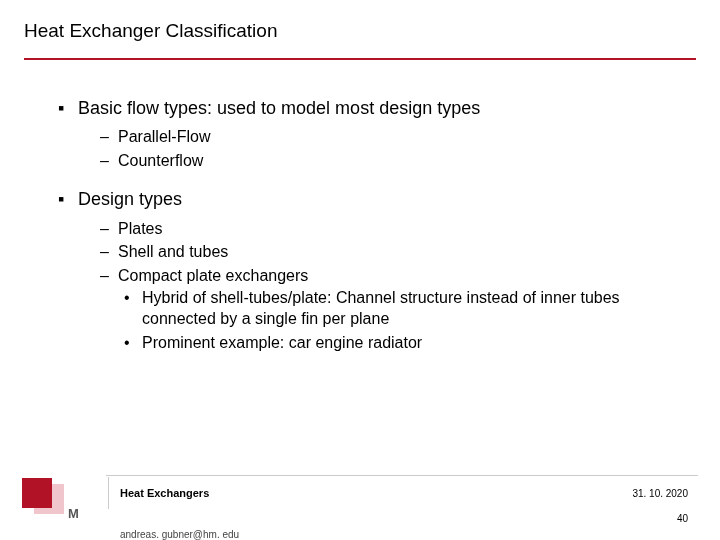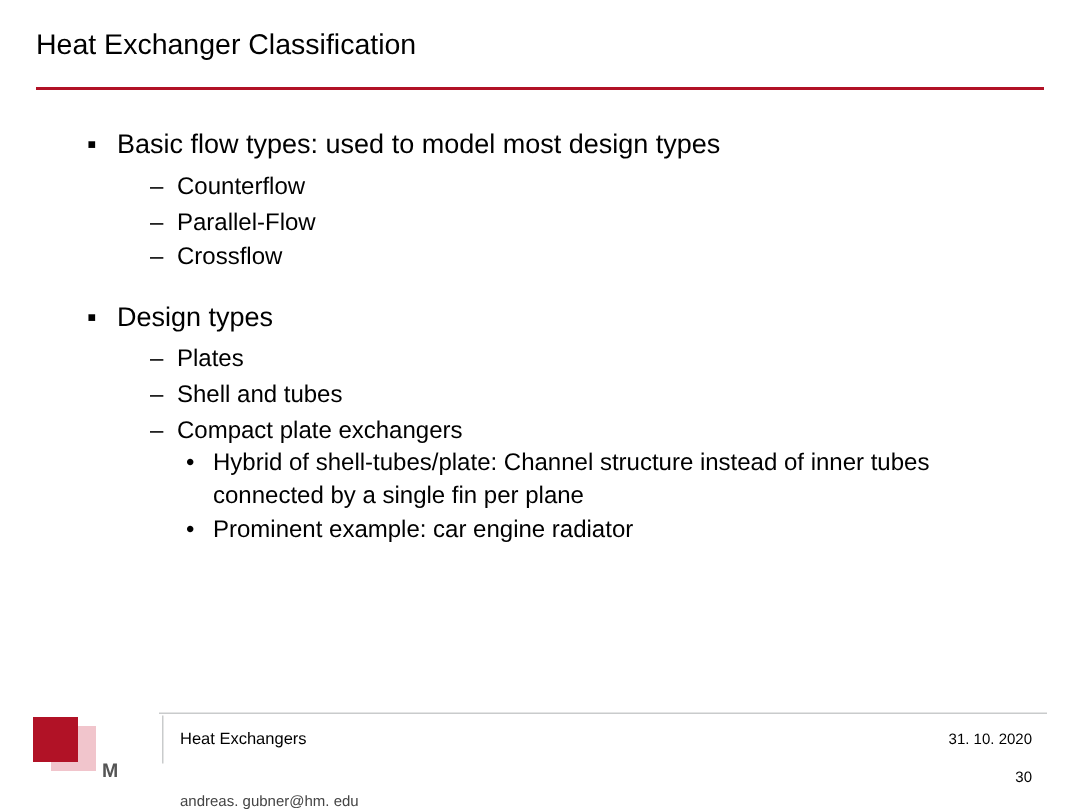--- a/index.html
+++ b/index.html
@@ -15,42 +15,42 @@
     font-size: 19px; font-weight: 400;
   }
   .title-rule {
     position: absolute; left: 24px; top: 58px;
     width: 672px; height: 2px; background: #b11226;
   }
   .content {
     position: absolute; left: 58px; top: 84px; right: 32px;
     font-size: 18px; line-height: 1.35;
   }
-  .lvl1 { margin-bottom: 4px; }
+  .lvl1 { margin-bottom: 4px; margin-top: 12px; }
   .lvl1 .bullet { display: inline-block; width: 20px; }
   .sub1 { margin-left: 42px; font-size: 16px; margin-top: 6px; }
   .sub1-item { margin-bottom: 2px; }
   .sub1-item .dash { display: inline-block; width: 18px; }
   .sub2 { margin-left: 24px; }
   .sub2-item { position: relative; padding-left: 18px; margin-bottom: 2px; }
   .sub2-item::before {
     content: "•"; position: absolute; left: 0; top: 0;
   }
   .sec2 { margin-top: 16px; }
   .footer-line {
     position: absolute; left: 106px; bottom: 64px;
     width: 592px; height: 1px; background: #c9cbcc;
   }
   .footer-bar {
     position: absolute; left: 108px; bottom: 31px;
     width: 1px; height: 32px; background: #c9cbcc;
   }
   .footer-title {
     position: absolute; left: 120px; bottom: 41px;
-    font-size: 11px; font-weight: 400; text-align: right;
+    font-size: 11px; font-weight: 700; text-align: right;
   }
   .footer-email {
     position: absolute; left: 120px; bottom: 0;
     font-size: 10px; color: #444;
   }
   .footer-date {
     position: absolute; right: 32px; bottom: 41px;
     font-size: 10px;
   }
   .footer-page {
@@ -83,23 +83,22 @@
 
   <div class="title">Heat Exchanger Classification</div>
   <div class="title-rule"></div>
 
   <div class="content">
 
     <div class="lvl1">
       <span class="bullet">▪</span><span>Basic flow types: used to model most design types</span>
     </div>
     <div class="sub1">
+      <div class="sub1-item"><span class="dash">–</span><span>Parallel-Flow</span></div>
       <div class="sub1-item"><span class="dash">–</span><span>Counterflow</span></div>
-      <div class="sub1-item"><span class="dash">–</span><span>Parallel-Flow</span></div>
-      <div class="sub1-item"><span class="dash">–</span><span>Crossflow</span></div>
     </div>
 
     <div class="lvl1 sec2">
       <span class="bullet">▪</span><span>Design types</span>
     </div>
     <div class="sub1">
       <div class="sub1-item"><span class="dash">–</span><span>Plates</span></div>
       <div class="sub1-item"><span class="dash">–</span><span>Shell and tubes</span></div>
       <div class="sub1-item"><span class="dash">–</span><span>Compact plate exchangers</span>
         <div class="sub2">
@@ -109,21 +108,21 @@
       </div>
     </div>
 
   </div>
 
   <div class="footer-line"></div>
   <div class="footer-bar"></div>
   <div class="footer-title">Heat  Exchangers</div>
   <div class="footer-email">andreas. gubner@hm. edu</div>
   <div class="footer-date">31. 10. 2020</div>
-  <div class="footer-page">30</div>
+  <div class="footer-page">40</div>
 
   <div class="logo">
     <div class="sq-back"></div>
     <div class="sq-front"></div>
     <div class="m">M</div>
   </div>
 
 </div>
 
 </body></html>

